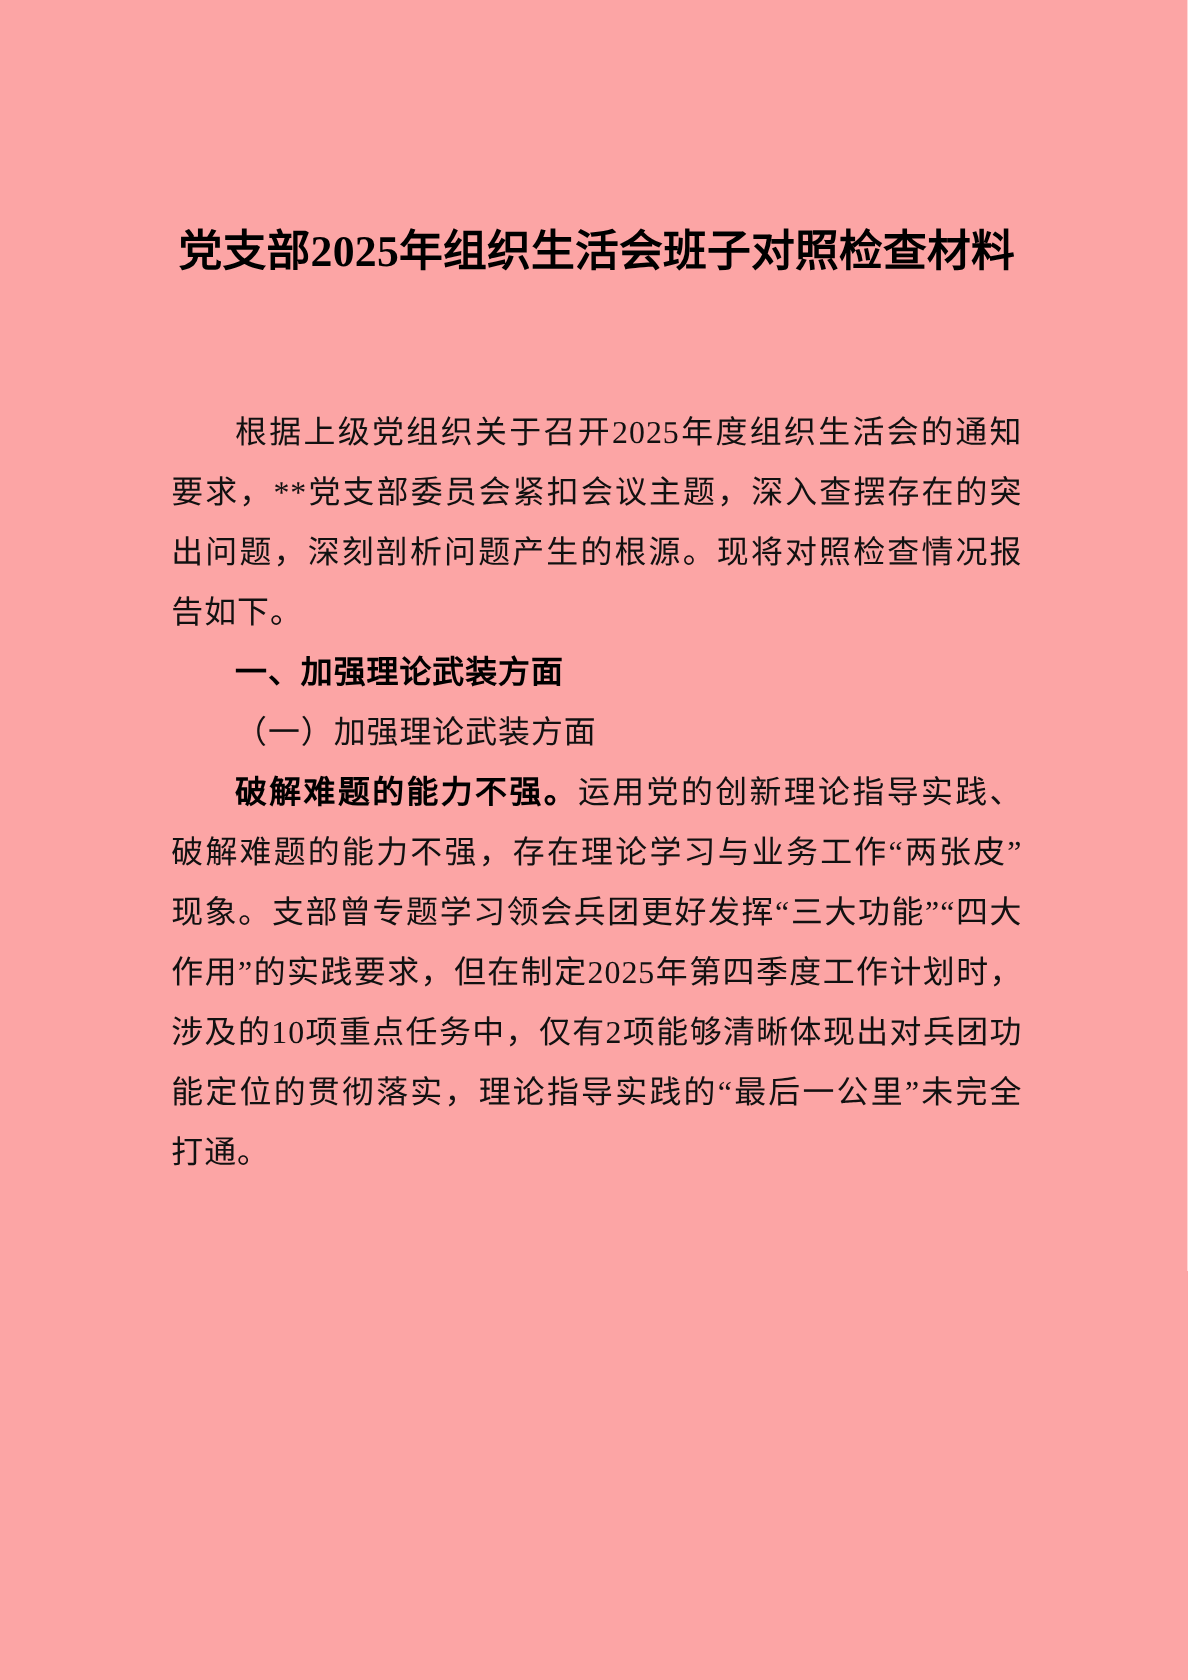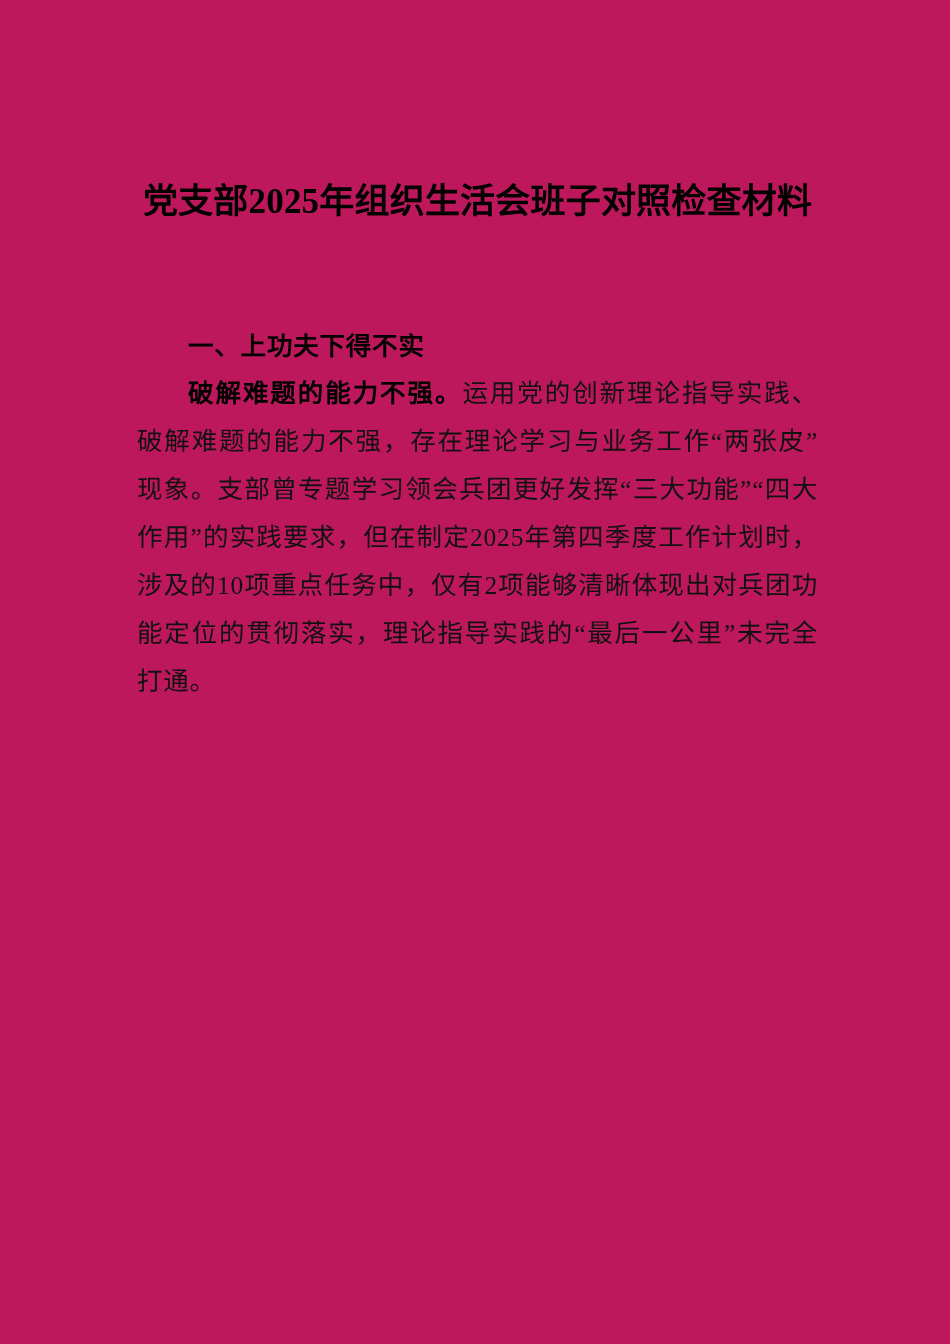--- a/index.html
+++ b/index.html
@@ -7,21 +7,21 @@
     margin: 0;
     padding: 0;
     background: #ffffff;
   }
 
   .page {
     position: relative;
     width: 950px;
     height: 1344px;
     margin: 0 auto;
-    background: #be185d;
+    background: #fca5a5;
     overflow: hidden;
     box-sizing: border-box;
   }
 
   
   .doc-title {
     position: absolute;
     left: 137px;
     top: 152px;
     width: 681px;
@@ -87,21 +87,23 @@
 </style>
 </head>
 <body>
 
 <div class="page">
 
   <h1 class="doc-title">党支部2025年组织生活会班子对照检查材料</h1>
 
   <div class="body-col">
 
+    <p class="para">根据上级党组织关于召开2025年度组织生活会的通知要求，**党支部委员会紧扣会议主题，深入查摆存在的突出问题，深刻剖析问题产生的根源。现将对照检查情况报告如下。</p>
 
-    <p class="heading-1">一、上功夫下得不实</p>
+    <p class="heading-1">一、加强理论武装方面</p>
 
+    <p class="heading-2">（一）加强理论武装方面</p>
 
 
     <p class="para"><span class="lead">破解难题的能力不强。</span><span>运用党的创新理论指导实践、破解难题的能力不强，存在理论学习与业务工作“两张皮”现象。支部曾专题学习领会兵团更好发挥“三大功能”“四大作用”的实践要求，但在制定2025年第四季度工作计划时，涉及的10项重点任务中，仅有2项能够清晰体现出对兵团功能定位的贯彻落实，理论指导实践的“最后一公里”未完全打通。</span></p>
 
   </div>
 </div>
 
 </body></html>

